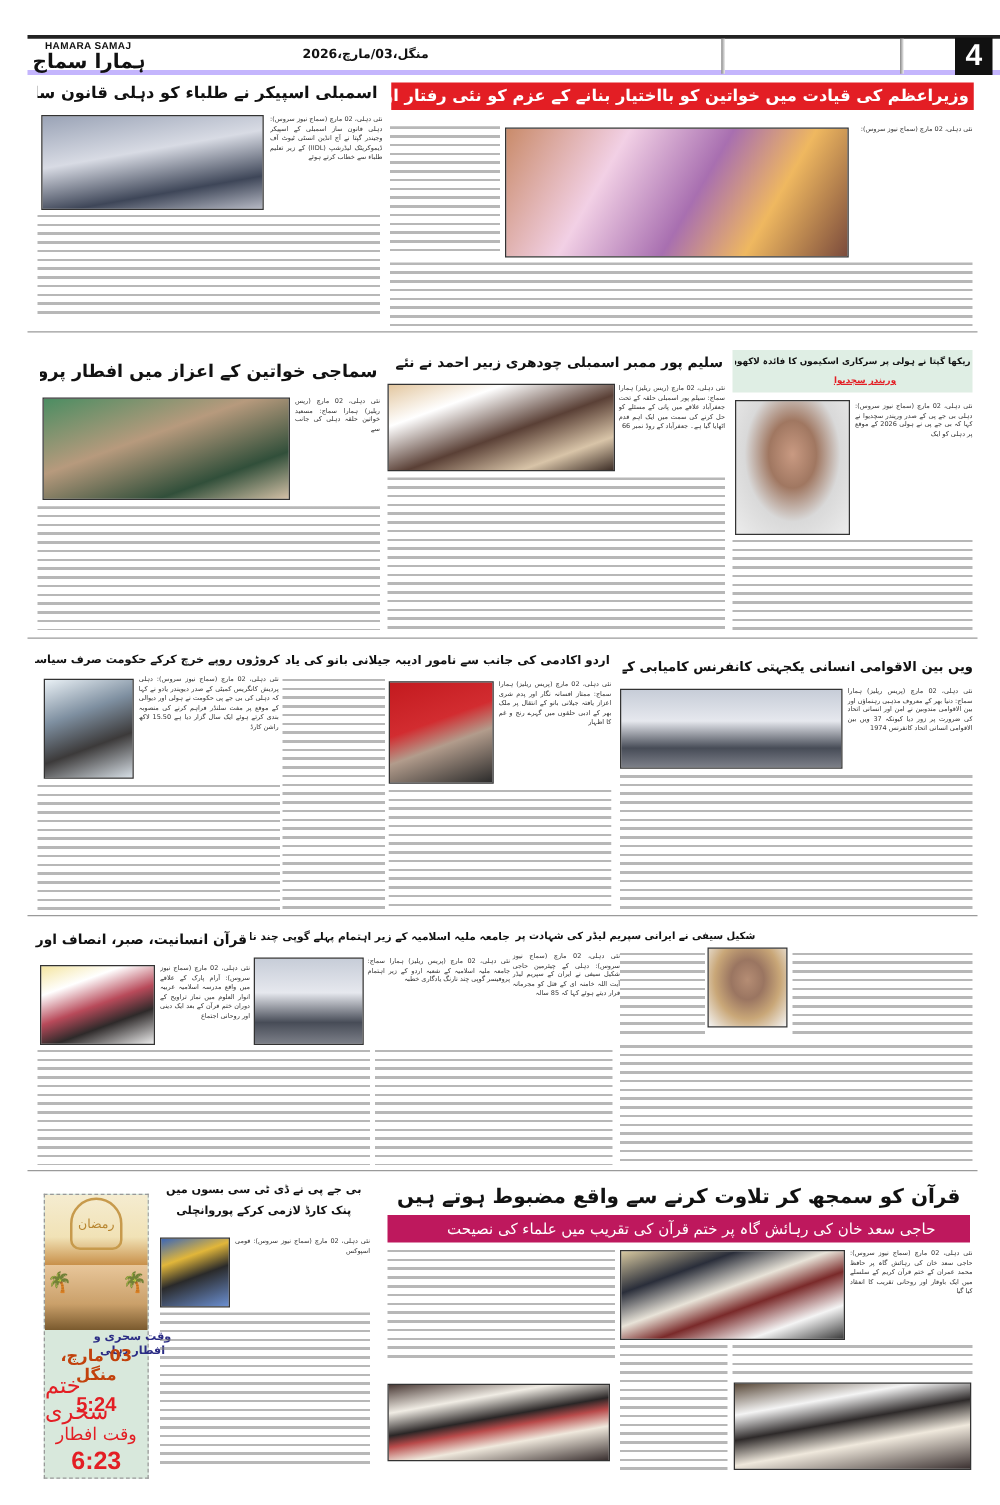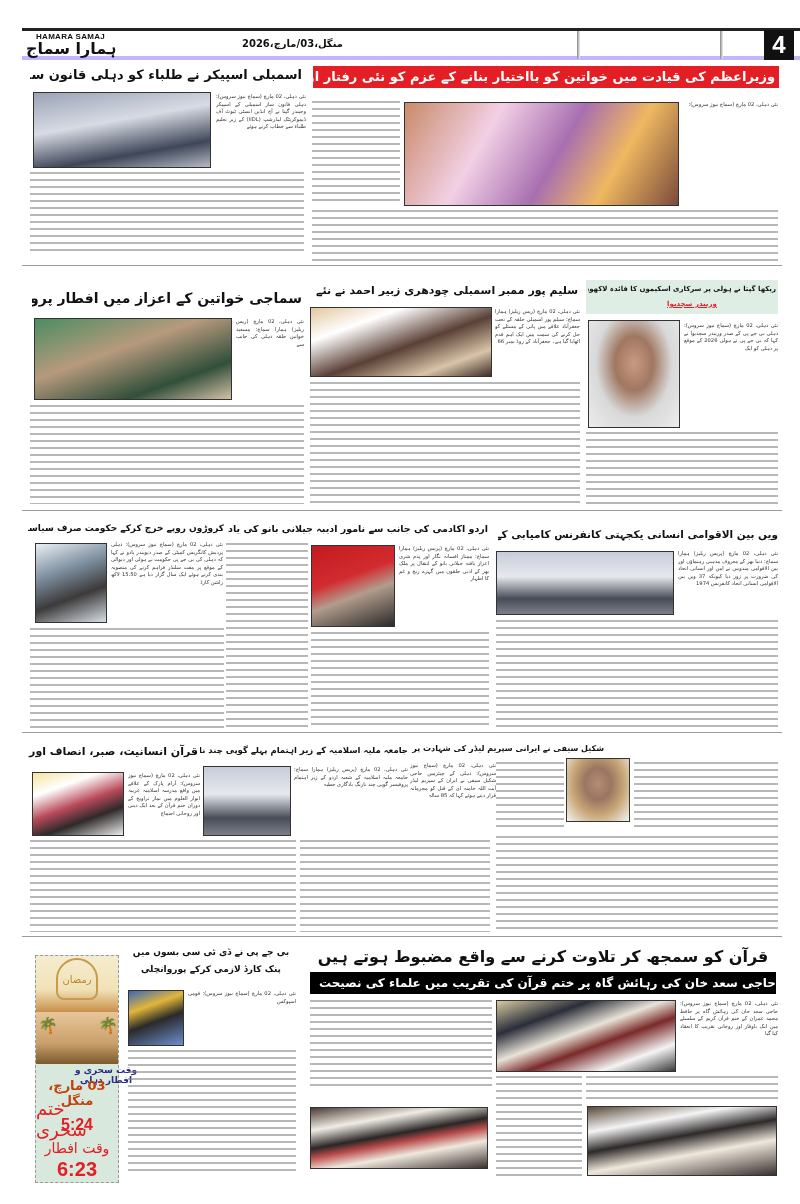--- a/index.html
+++ b/index.html
@@ -11,21 +11,21 @@
   .masthead { left: 22px; top: 28px; width: 778px; height: 32px; border-top: 3px solid #222; border-bottom: 4px solid #c4b5fd; background: #fff; }
   .logo { left: 0; top: 0; width: 112px; height: 28px; }
   .logo-en { font-family: "Liberation Sans", sans-serif; font-weight: 900; font-size: 8px; letter-spacing: .3px; color: #111; position:absolute; left: 14px; top: 1px; }
   .logo-ur { font-family: "DejaVu Sans", sans-serif; font-weight: 900; font-size: 16px; position:absolute; left: 4px; top: 8px; direction: rtl; }
   .date { left: 220px; top: 7px; width: 220px; text-align: left; font-size: 10px; font-weight: bold; direction: rtl; }
   .pagenum { left: 742px; top: -1px; width: 30px; height: 30px; background: #111; color: #fff; font-family: "Liberation Sans", sans-serif; font-weight: 900; font-size: 24px; text-align: center; line-height: 30px; }
 
   
   .hl { direction: rtl; text-align: center; font-weight: bold; white-space: nowrap; overflow: hidden; color: #111; }
   .hl-red { background: #e31e24; color: #fff; }
-  .hl-green { background: #000000; color: #fff; font-weight: bold; padding-left: 20px; }
+  .hl-green { background: #be185d; color: #fff; font-weight: normal; padding-left: 20px; }
   .shaded-box { background: #dfeee4; }
 
   
   .txt { direction: rtl; text-align: justify; font-size: 5.2px; line-height: 7.5px; color: #333; overflow: hidden; }
   .txt-lines { background: repeating-linear-gradient(180deg, #7d7d7d 0px, #7d7d7d 2px, transparent 2px, transparent 7px); opacity: .55; }
   .photo { background: linear-gradient(160deg, #8b7a6e 0%, #c2b0a3 35%, #5a4d47 70%, #d9c9bc 100%); border: 1px solid #333; overflow: hidden; }
   .photo.holi { background: linear-gradient(120deg, #c98b6a 0%, #f2d0e5 30%, #a86fb0 55%, #efb860 75%, #7b4b3c 100%); }
   .photo.blue { background: linear-gradient(170deg, #9aa3b6 0%, #d8dbe4 40%, #3e4658 75%, #b6b9c4 100%); }
   .photo.red { background: linear-gradient(160deg, #c31a1f 0%, #d22c30 40%, #b29c8c 60%, #2a2a2a 100%); }
   .photo.portrait { background: radial-gradient(ellipse at 50% 40%, #c99a82 0%, #a07761 30%, #d9d9d9 60%, #ececec 100%); }

